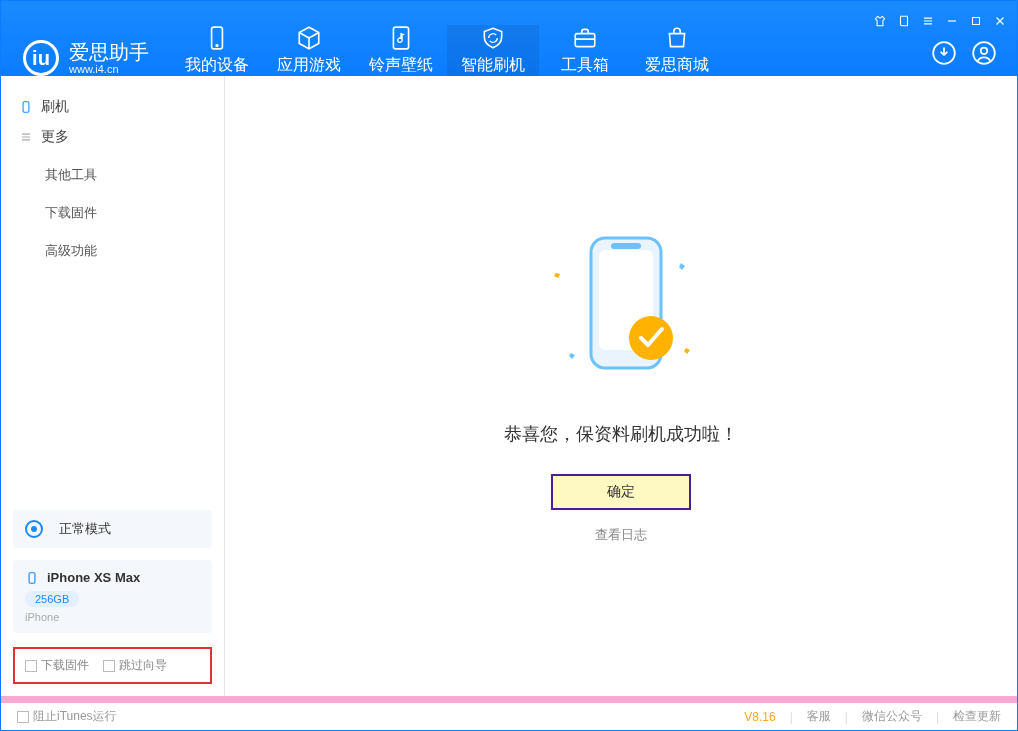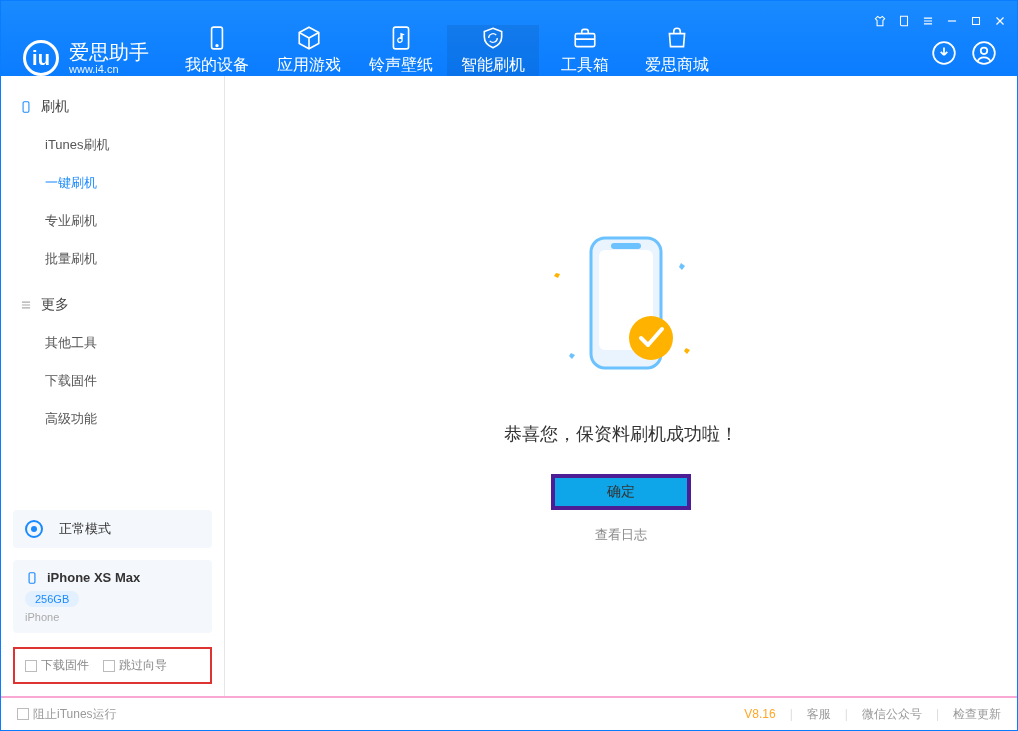--- a/index.html
+++ b/index.html
@@ -35,23 +35,23 @@
 .mode-dot::after { content: ""; width: 6px; height: 6px; border-radius: 50%; background: #1a8aff; }
 .device-box .dev-row { display: flex; align-items: center; gap: 8px; font-size: 13px; font-weight: 600; color: #333; }
 .device-box .badge { display: inline-block; margin-top: 6px; padding: 2px 10px; border-radius: 10px; background: #e3f0ff; color: #1a8aff; font-size: 11px; }
 .device-box .dev-type { margin-top: 4px; font-size: 11px; color: #aaa; }
 .check-row { margin: 8px 12px 12px; padding: 8px 10px; border: 2px solid #d33; display: flex; align-items: center; gap: 14px; }
 .chk { display: flex; align-items: center; gap: 4px; font-size: 12px; color: #888; cursor: pointer; }
 .chk .box { width: 12px; height: 12px; border: 1px solid #bbb; }
 .main { flex: 1; display: flex; flex-direction: column; align-items: center; justify-content: center; }
 .phone-illus { position: relative; }
 .msg { margin-top: 30px; font-size: 18px; color: #333; }
-.ok-btn { margin-top: 28px; width: 140px; height: 36px; border: 4px solid #4c1d95; background: #0ea5e9; color: #333; font-size: 14px; cursor: pointer; display: flex; align-items: center; justify-content: center; }
+.ok-btn { margin-top: 28px; width: 140px; height: 36px; border: 2px solid #4c1d95; background: #fef9c3; color: #333; font-size: 14px; cursor: pointer; display: flex; align-items: center; justify-content: center; }
 .log-link { margin-top: 16px; font-size: 13px; color: #8a8a8a; cursor: pointer; }
-.footer { height: 34px; border-top: 2px solid #f9a8d4; display: flex; align-items: center; padding: 0 16px; font-size: 12px; color: #999; flex-shrink: 0; }
+.footer { height: 34px; border-top: 7px solid #f9a8d4; display: flex; align-items: center; padding: 0 16px; font-size: 12px; color: #999; flex-shrink: 0; }
 .footer .chk { color: #999; }
 .footer-right { margin-left: auto; display: flex; align-items: center; gap: 14px; }
 .footer-right .sep { color: #ddd; }
 .footer-link { cursor: pointer; }
 .version { color: #ffa726; }
 </style>
 </head>
 <body>
 
 <div class="window">
@@ -168,26 +168,20 @@
     </div>
   </div>
 
   <div class="body">
     <div class="sidebar">
       <div class="side-sec-header">
         <svg viewBox="0 0 24 24" fill="none" stroke="#1a8aff" stroke-width="1.8">
             <rect x="7" y="3" width="10" height="18" rx="2"></rect>
           </svg>
         <span>刷机</span>
-      </div>
-      <div class="side-list">
-        <div class="side-item">iTunes刷机</div>
-        <div class="side-item active">一键刷机</div>
-        <div class="side-item">专业刷机</div>
-        <div class="side-item">批量刷机</div>
       </div>
       <div class="side-sec-header">
         <svg viewBox="0 0 24 24" fill="none" stroke="#aaa" stroke-width="2">
             <path d="M5 7h14M5 12h14M5 17h14"></path>
           </svg>
         <span>更多</span>
       </div>
       <div class="side-list">
         <div class="side-item">其他工具</div>
         <div class="side-item">下载固件</div>

